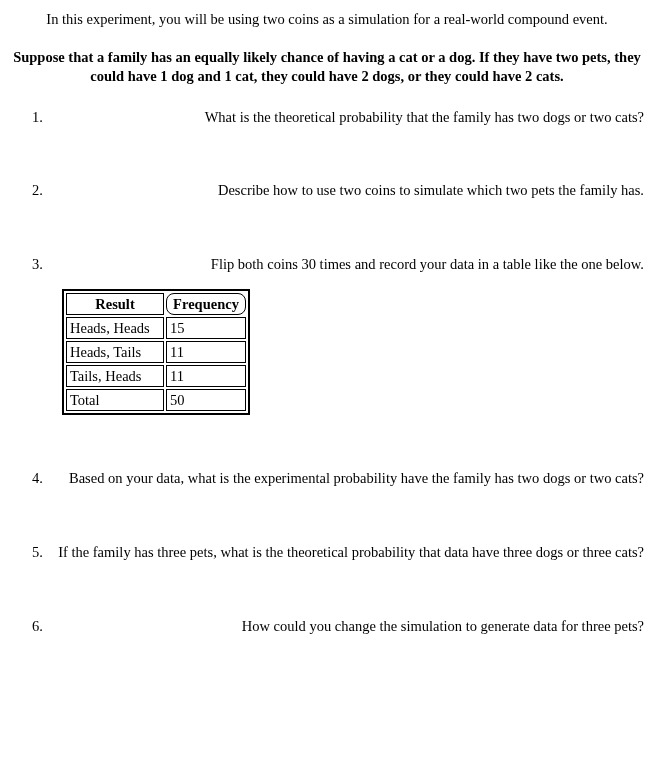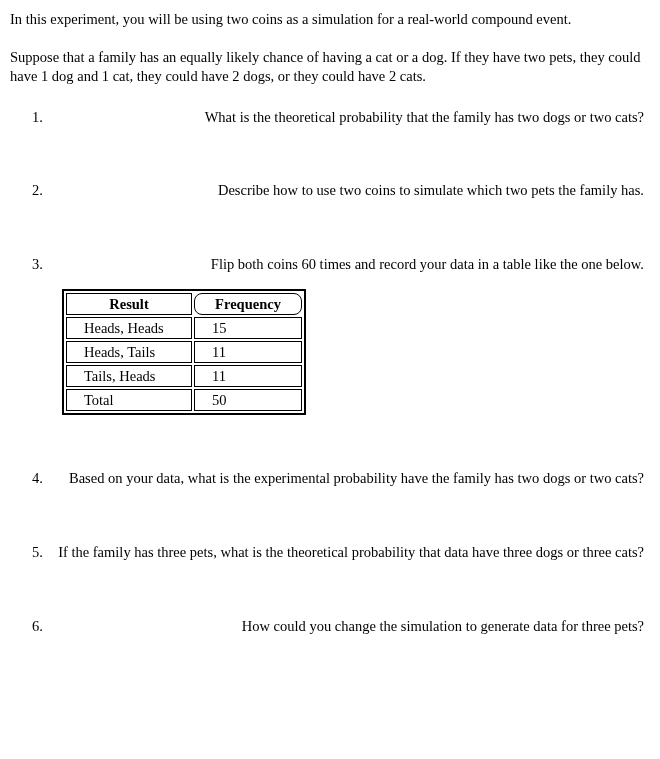--- a/index.html
+++ b/index.html
@@ -13,23 +13,25 @@
     font-family: "Liberation Serif", "DejaVu Serif", serif;
     font-size: 14.5px;
     line-height: 19px;
     color: #000000;
     box-sizing: border-box;
     padding: 10px 16px 0 10px;
     overflow: hidden;
   }
   .para {
     margin: 0 0 19px 0;
+    text-align: center;
   }
   .para.scenario {
     margin-bottom: 22px;
+    font-weight: bold;
   }
   .question {
     display: flex;
     align-items: flex-start;
     padding-left: 22px;
   }
   .qnum {
     flex: 0 0 24px;
     width: 24px;
   }
@@ -49,21 +51,21 @@
   }
   table.freq {
     border-collapse: separate;
     border-spacing: 2px;
     border: 2px solid #000000;
     background: #ffffff;
   }
   table.freq th,
   table.freq td {
     border: 1px solid #000000;
-    padding: 0 17px;
+    padding: 0 3px;
     height: 20px;
     font-size: 14.5px;
     line-height: 19px;
     vertical-align: middle;
     white-space: nowrap;
   }
   table.freq th {
     font-weight: bold;
     text-align: center;
   }
@@ -87,21 +89,21 @@
     <span class="qtext">What is the theoretical probability that the family has two dogs or two cats?</span>
   </div>
 
   <div class="question q2">
     <span class="qnum">2.</span>
     <span class="qtext">Describe how to use two coins to simulate which two pets the family has.</span>
   </div>
 
   <div class="question q3">
     <span class="qnum">3.</span>
-    <span class="qtext">Flip both coins 60 times and record your data in a table like the one below.</span>
+    <span class="qtext">Flip both coins 30 times and record your data in a table like the one below.</span>
   </div>
 
   <div class="table-wrap">
     <table class="freq">
       <tbody>
         <tr>
           <th class="col-result">Result</th>
           <th class="col-freq">Frequency</th>
         </tr>
         <tr>

